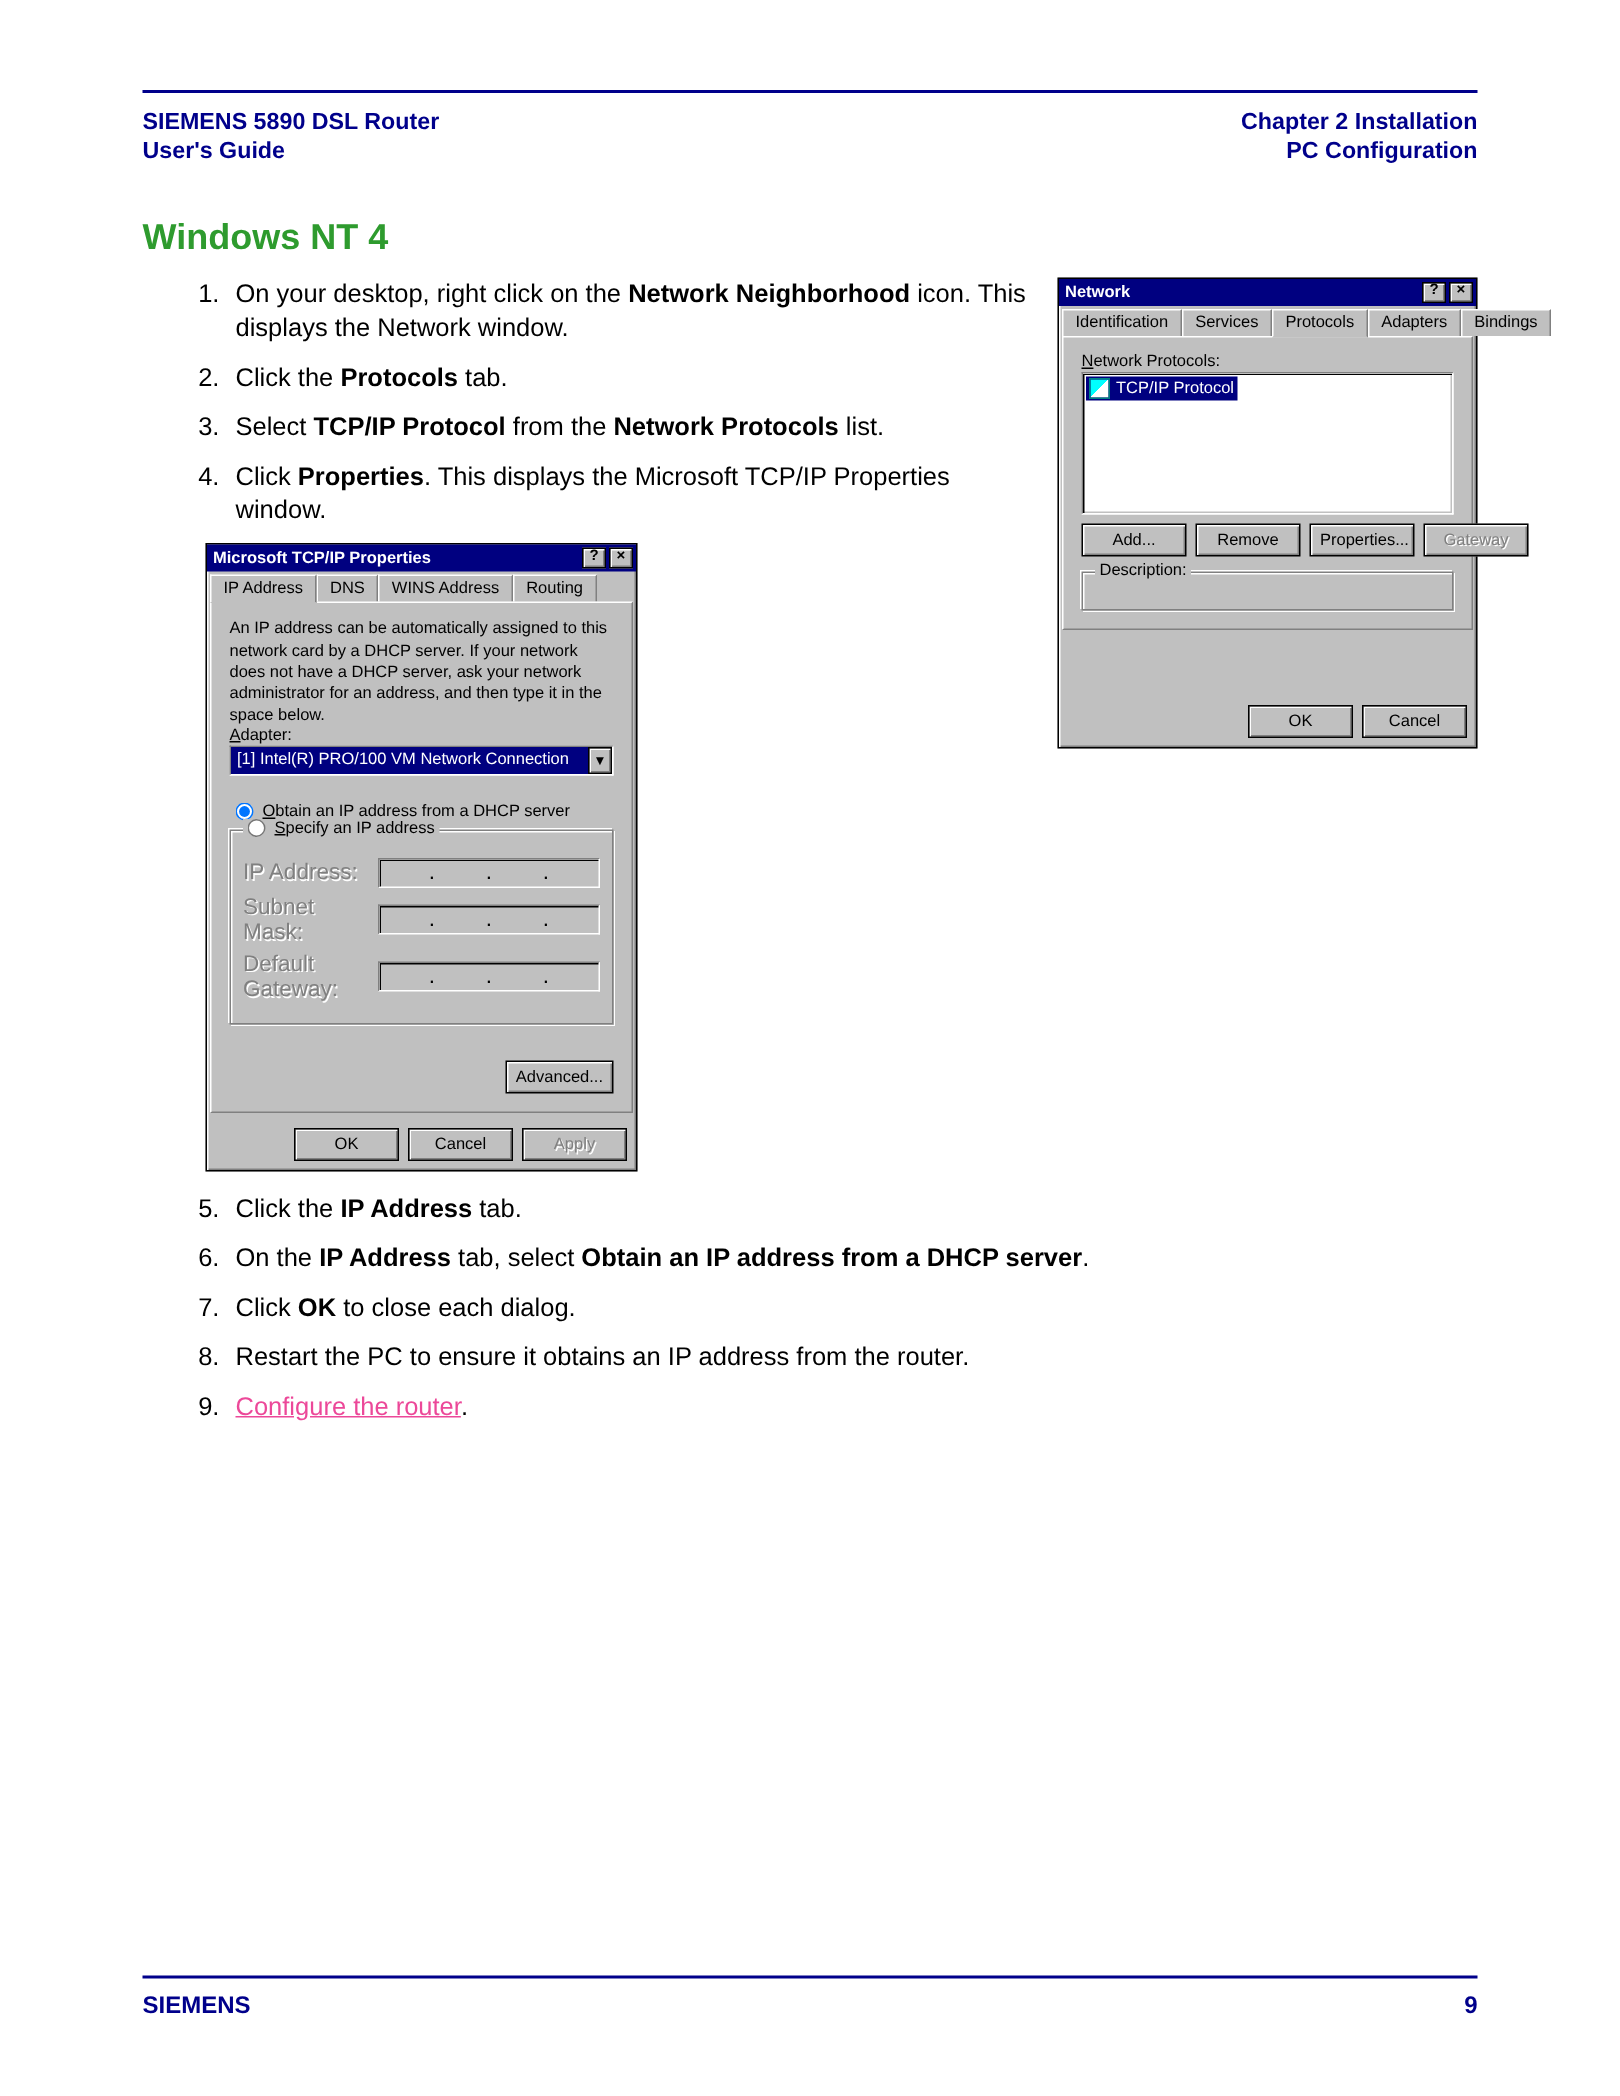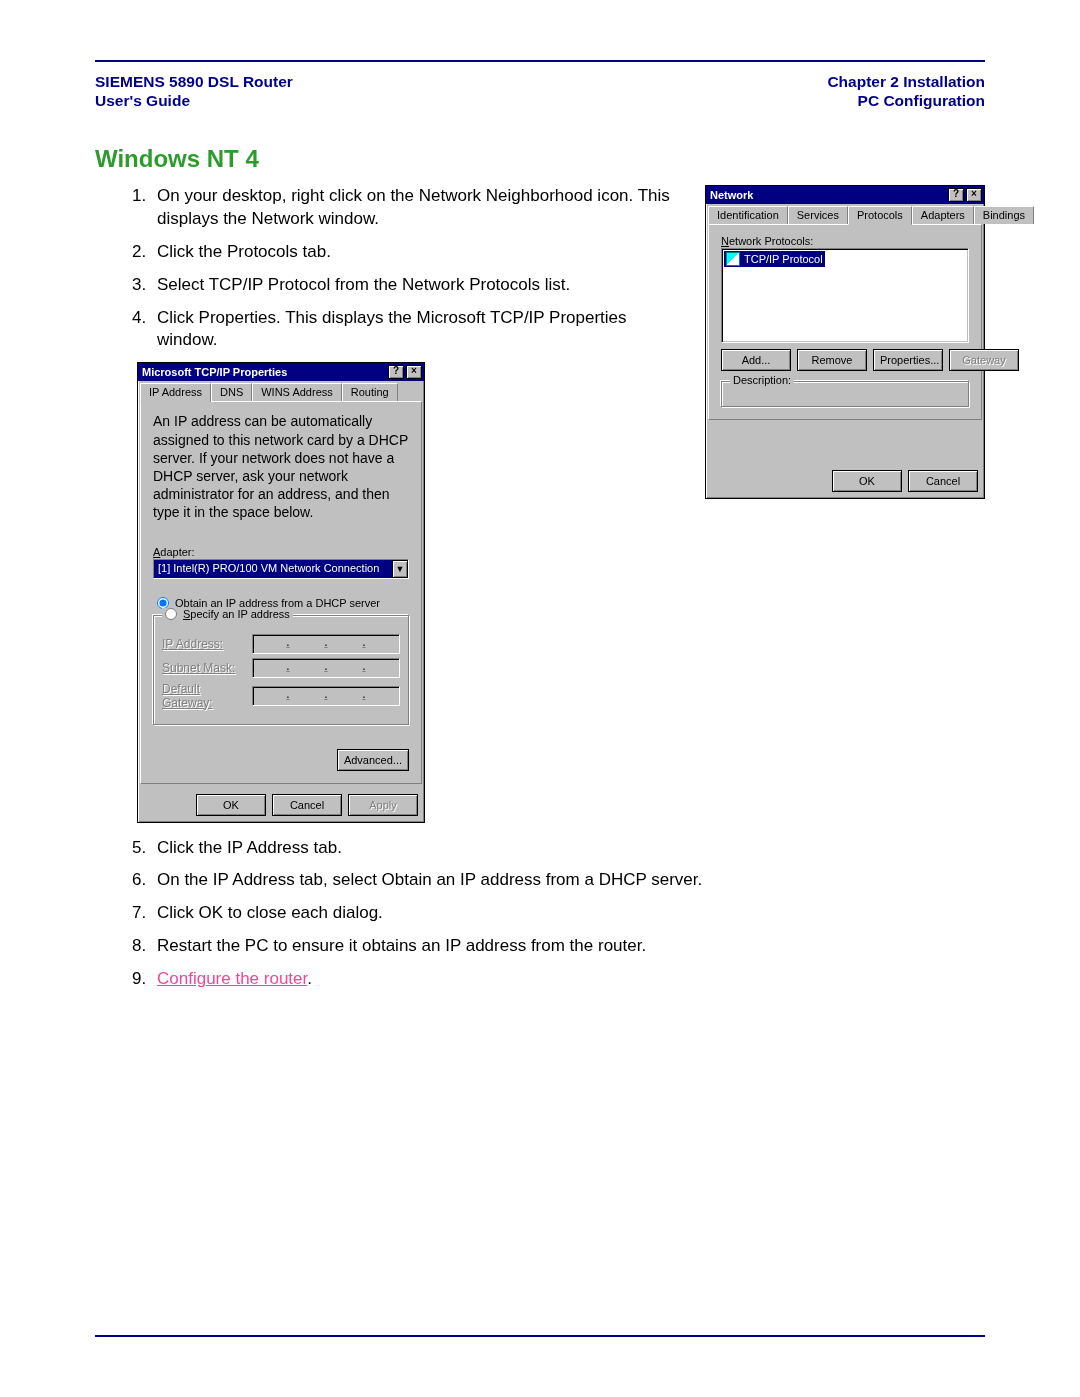--- a/index.html
+++ b/index.html
@@ -9,60 +9,60 @@
   .header { display: flex; justify-content: space-between; font-weight: bold; color: #00008b; font-size: 15.5px; line-height: 1.25; gap: 12px; }
   .header .left, .header .right { display: flex; flex-direction: column; }
   .header .right { text-align: right; }
   h2.section-title { color: #2e9b2e; font-size: 24px; margin-top: 34px; margin-bottom: 12px; font-weight: bold; }
   .content-wrap { position: relative; }
   ol.steps { padding-left: 56px; font-size: 17px; line-height: 1.35; }
   ol.steps > li { margin-bottom: 10px; padding-left: 6px; }
   .toprow { display: flex; align-items: flex-start; }
   .toprow .left-steps { flex: 1; }
   .toprow .right-fig { margin-left: 20px; }
-  .bold { font-weight: normal; }
+  .bold { font-weight: bold; }
   .link { color: #ec4899; text-decoration: underline; cursor: pointer; }
 
   
   .win-dialog { background: #c0c0c0; border: 1px solid #000; font-family: "MS Sans Serif", Tahoma, Arial, sans-serif; font-size: 11px; color: #000; box-shadow: 1px 1px 0 #fff inset, -1px -1px 0 #808080 inset; }
   .titlebar { background: #000080; color: #fff; display: flex; align-items: center; height: 18px; padding: 0 2px 0 4px; font-weight: bold; font-size: 11px; }
   .titlebar .title { flex: 1; }
   .titlebar .sysbtn { width: 16px; height: 14px; background: #c0c0c0; border: 1px solid #000; box-shadow: 1px 1px 0 #fff inset, -1px -1px 0 #808080 inset; color: #000; line-height: 10px; text-align: center; font-size: 10px; font-weight: bold; font-family: Arial; margin-left: 2px; cursor: pointer; }
   .sunken { border: 1px solid #808080; border-right-color: #fff; border-bottom-color: #fff; box-shadow: 1px 1px 0 #000 inset, -1px -1px 0 #c0c0c0 inset; background: #fff; }
   .btn9x { height: 22px; min-width: 70px; background: #c0c0c0; border: 1px solid #000; box-shadow: 1px 1px 0 #fff inset, -1px -1px 0 #808080 inset; font: 11px "MS Sans Serif", Arial; text-align:center; padding: 0 6px; cursor:pointer; }
   .btn9x.disabled { color: #808080; text-shadow: 1px 1px 0 #fff; cursor: default; }
   .tabstrip { position: relative; display: flex; padding-left: 2px; margin-top: 2px; }
   .tabstrip .tab { background: #c0c0c0; border: 1px solid #fff; border-right-color:#808080; border-bottom: none; padding: 2px 8px 3px 8px; margin-right: 0px; font-size: 11px; position: relative; cursor:pointer; }
   .tabstrip .tab.active { border-bottom: 1px solid #c0c0c0; margin-bottom: -1px; z-index: 2; }
   .tab-body { border: 1px solid #fff; border-right-color:#808080; border-bottom-color:#808080; margin: 0 2px 2px 2px; padding: 10px 12px 12px 12px; position: relative; z-index: 1; }
   .grouplabel { position: relative; border: 1px solid #808080; box-shadow: 1px 1px 0 #fff inset, -1px -1px 0 #fff, 1px 1px 0 #fff; padding: 14px 8px 10px 8px; margin-top: 6px; }
   .grouplabel .legend { position: absolute; top: -8px; left: 8px; background: #c0c0c0; padding: 0 3px; font-size: 11px; }
   .radiolabel { display: flex; align-items: center; gap: 6px; font-size: 11px; margin: 4px 0 4px 4px; color:#000; }
   .radiolabel input { width: 12px; height: 12px; }
-  .fieldrow { display: flex; align-items: center; margin: 4px 0; font-size: 12px; color:#808080;text-decoration:underline; }
+  .fieldrow { display: flex; align-items: center; margin: 4px 0; font-size: 15px; color:#808080; }
   .fieldrow .lbl { width: 90px; text-shadow: 1px 1px 0 #fff; }
   .ipbox { flex:1; display:flex; height:20px; border:1px solid #808080; border-right-color:#fff; border-bottom-color:#fff; box-shadow:1px 1px 0 #000 inset, -1px -1px 0 #c0c0c0 inset; background:#c0c0c0; }
   .ipbox .seg { flex:1; text-align:center; }
   .ipbox .dot { width:6px; text-align:center; color:#000; }
   .adapter-combo { display:flex; height:20px; }
   .adapter-combo .val { flex:1; background:#000080; color:#fff; padding:2px 4px; font-size:11px; }
   .adapter-combo .arrow { width:16px; background:#c0c0c0; border:1px solid #000; box-shadow:1px 1px 0 #fff inset,-1px -1px 0 #808080 inset; text-align:center; line-height:16px; font-size:9px; cursor:pointer; }
   .underline-access::first-letter { text-decoration: underline; }
 
   
   .net-dialog { width: 280px; }
   .net-list { height: 95px; background:#fff; padding: 2px; }
   .net-list .item { display:flex; align-items:center; gap:4px; padding:1px 2px; background:#000080; color:#fff; font-size:11px; width: fit-content; }
   .net-list .icon { width:14px; height:14px; background: linear-gradient(135deg,#0ff 0%,#0ff 49%,#fff 50%); border:1px solid #008080; }
   .btn-row { display:flex; gap:6px; margin-top:6px; }
   .net-bottom { display:flex; justify-content:flex-end; gap:6px; padding: 48px 6px 6px 6px; }
 
   
   .tcp-dialog { width: 288px; margin-left: 42px; margin-top: 4px; }
-  .tcp-note { font-size:14px; line-height:1.3; margin-bottom: 24px; }
+  .tcp-note { font-size:11px; line-height:1.3; }
   .adv-row { display:flex; justify-content:flex-end; margin-top: 24px; }
   .tcp-bottom { display:flex; justify-content:flex-end; gap:6px; padding: 8px 6px 6px 6px; }
   .tab-adapter-label { font-size:11px; margin-bottom:1px; }
 
   .footer { position: absolute; left: 95px; right: 95px; bottom: 50px; }
   .footer-row { display:flex; justify-content:space-between; font-weight:bold; color:#00008b; font-size:16px; }
 </style>
 </head>
 <body>
 
@@ -215,14 +215,18 @@
       <li><span>Click the </span><span class="bold">IP Address</span><span> tab.</span></li>
       <li><span>On the </span><span class="bold">IP Address</span><span> tab, select </span><span class="bold">Obtain an IP address from a DHCP server</span><span>.</span></li>
       <li><span>Click </span><span class="bold">OK</span><span> to close each dialog.</span></li>
       <li>Restart the PC to ensure it obtains an IP address from the router.</li>
       <li><span class="link">Configure the router</span><span>.</span></li>
     </ol>
   </div>
 
   <div class="footer">
     <hr class="hr">
+    <div class="footer-row">
+      <span>SIEMENS</span>
+      <span>9</span>
+    </div>
   </div>
 </div>
 
 </body></html>

